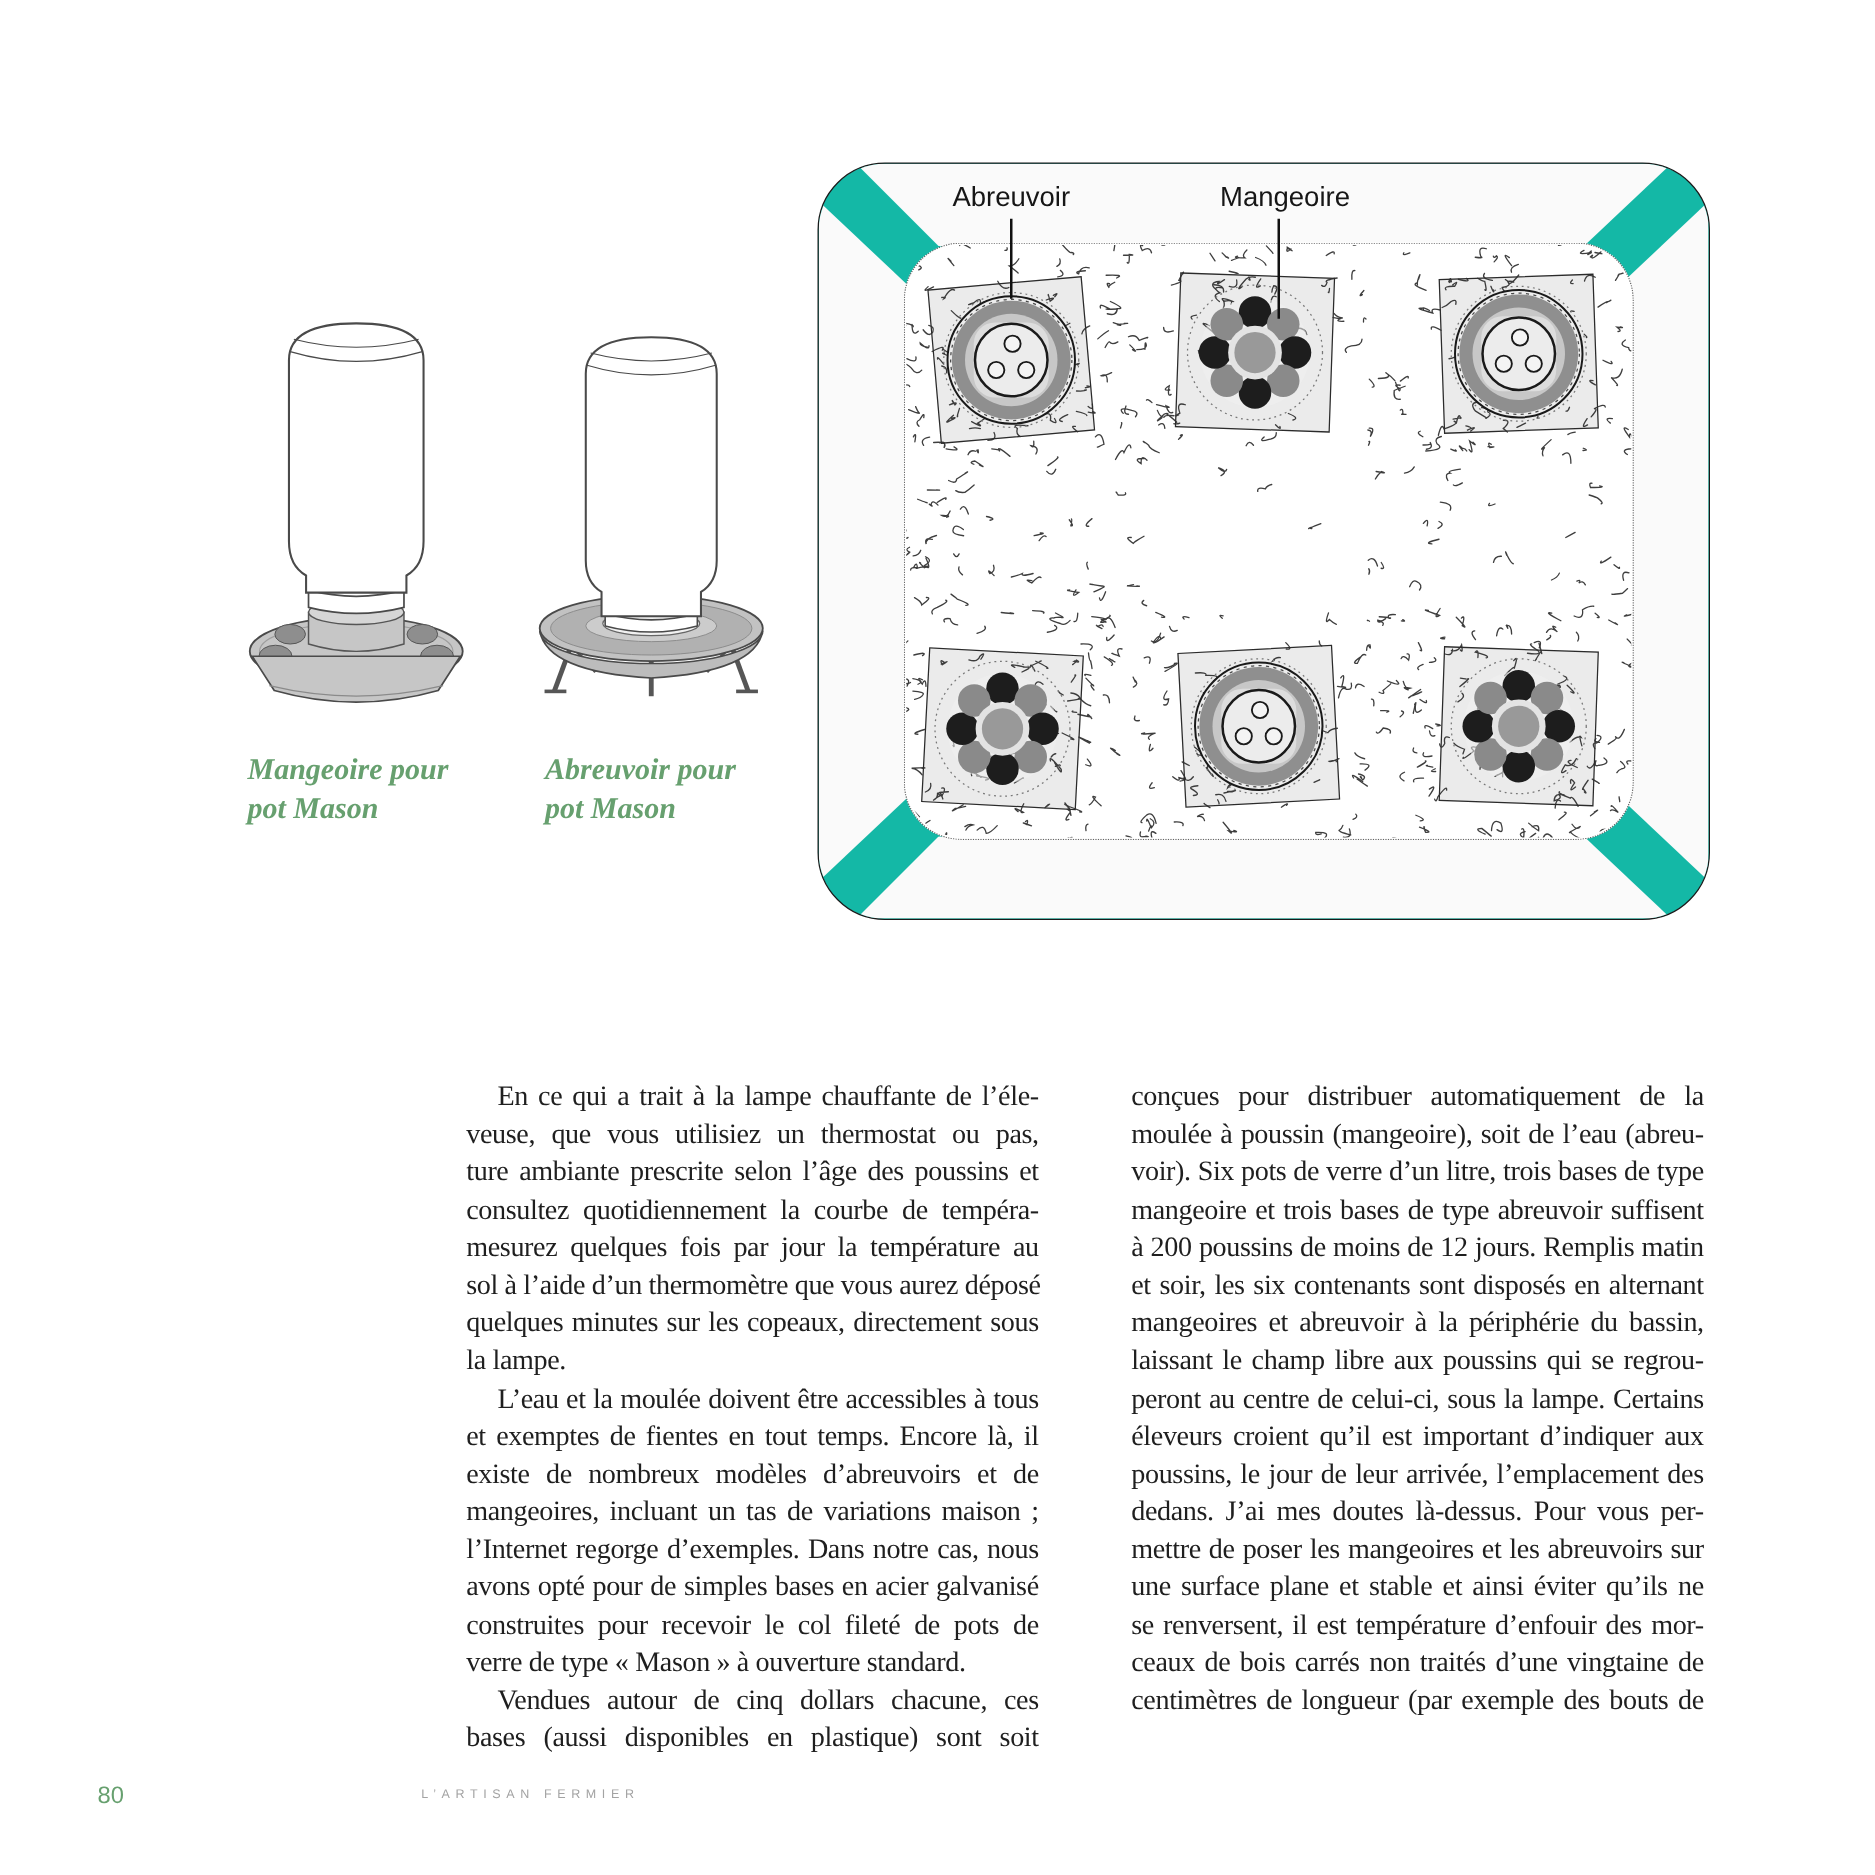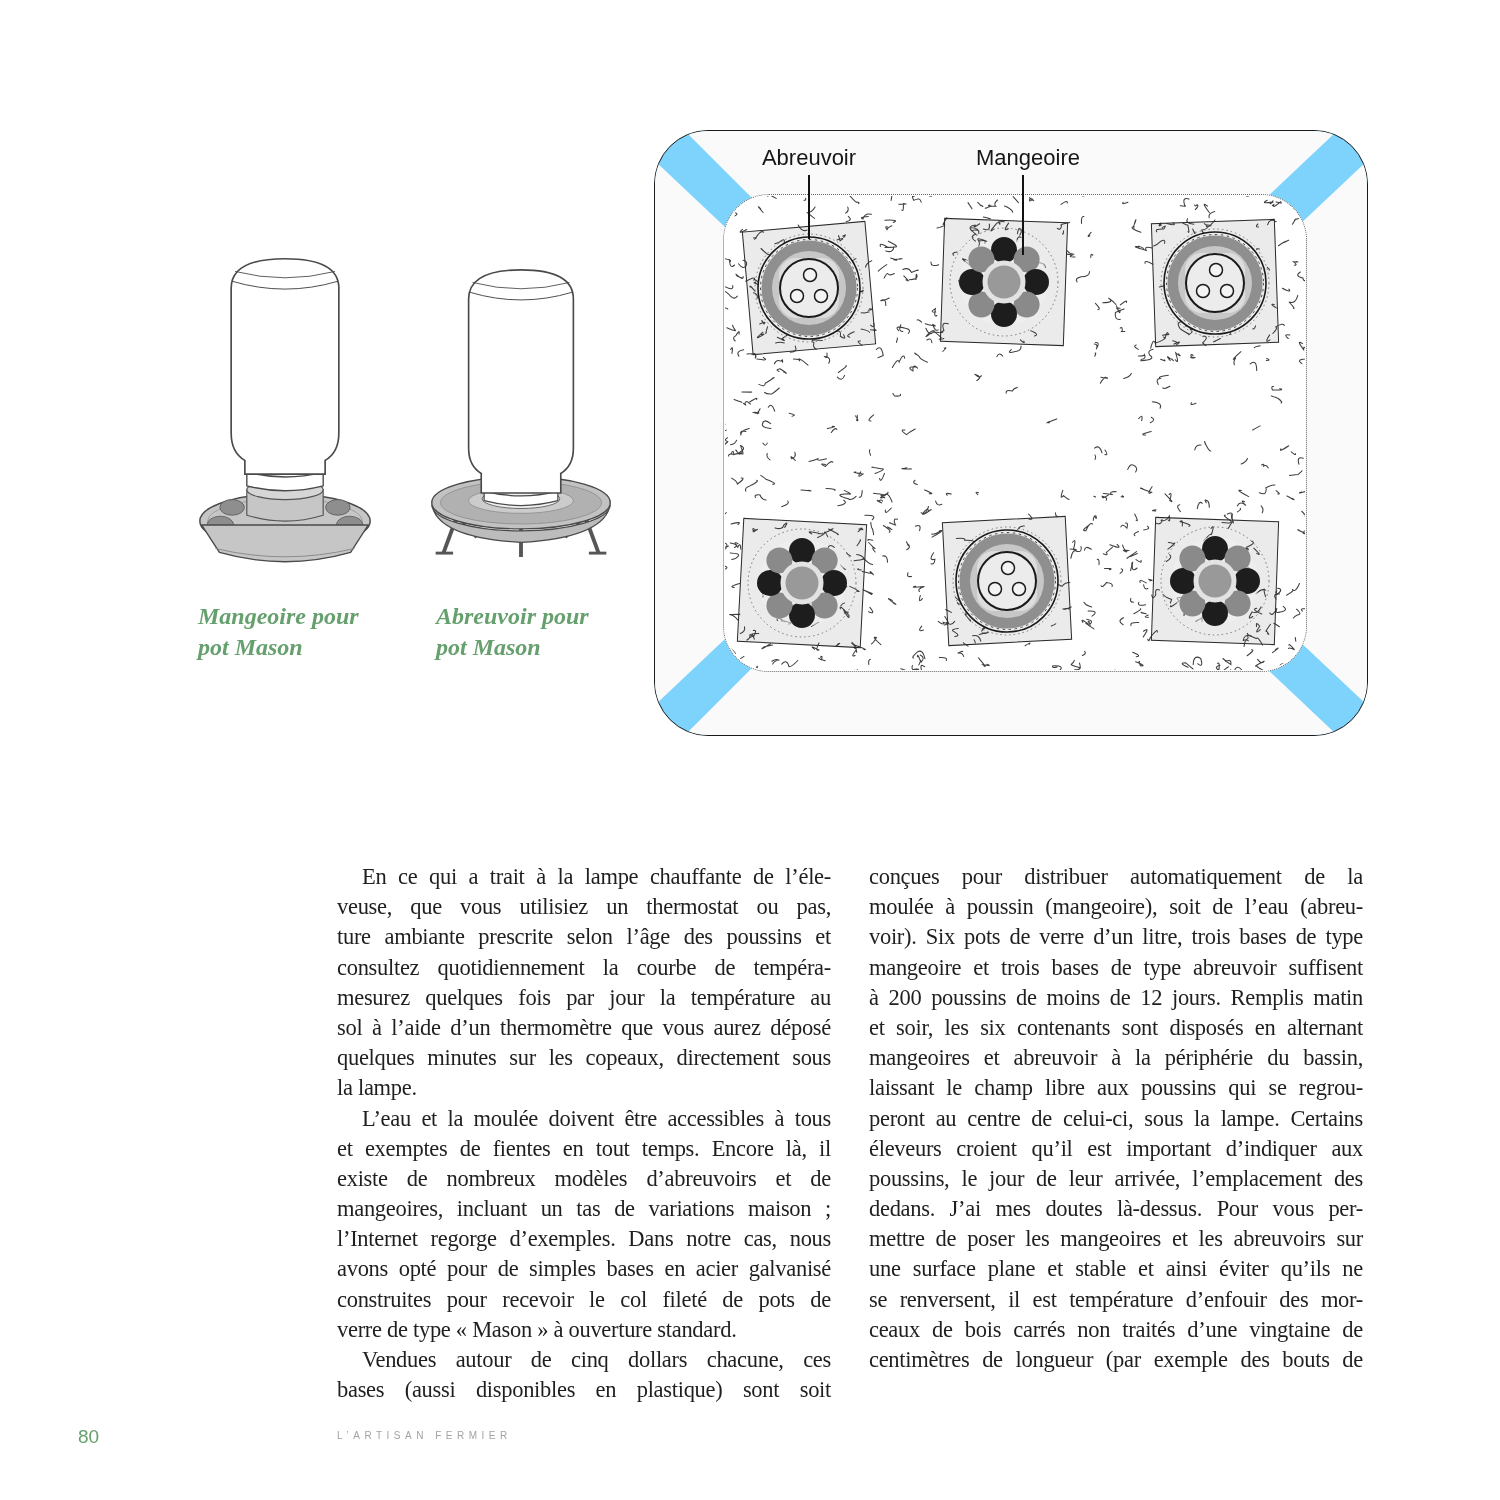--- a/index.html
+++ b/index.html
@@ -8,21 +8,21 @@
 
   
   .fig{position:absolute;}
 
   
   .green-caption{position:absolute;font-family:"Liberation Serif",serif;
     font-style:italic;font-weight:700;font-size:24px;line-height:31px;color:var(--accent,#67a06f);}
 
   
   .frame{position:absolute;left:654px;top:130px;width:712px;height:604px;
-         background:#7dd3fc;border:1.6px solid #1a1a1a;border-radius:54px;overflow:hidden;}
+         background:#14b8a6;border:1.6px solid #1a1a1a;border-radius:54px;overflow:hidden;}
   .facet{position:absolute;background:#fafafa;z-index:1;}
   .facet.top{left:0;top:0;width:712px;height:66px;
     clip-path:polygon(30px 0,682px 0,612px 66px,96px 66px);}
   .facet.bottom{left:0;top:538px;width:712px;height:66px;
     clip-path:polygon(96px 0,612px 0,682px 66px,30px 66px);}
   .facet.left{left:0;top:0;width:70px;height:604px;
     clip-path:polygon(0 30px,70px 96px,70px 508px,0 574px);}
   .facet.right{left:642px;top:0;width:70px;height:604px;
     clip-path:polygon(70px 30px,0 96px,0 508px,70px 574px);}
   .bedding{position:absolute;left:68px;top:63px;width:584px;height:478px;background:#ffffff;
@@ -32,21 +32,21 @@
   #squiggles{position:absolute;left:68px;top:63px;z-index:4;pointer-events:none;}
   .device{position:absolute;width:112px;height:112px;z-index:5;}
   .diagram-label{position:absolute;top:14px;transform:translateX(-50%);z-index:6;
     font-family:"Liberation Sans",sans-serif;font-size:22px;color:#161616;}
   .leader{position:absolute;width:1.8px;background:#111;z-index:6;}
 
   
   .col{position:absolute;top:862px;width:494px;}
   .col.left{left:337px;} .col.right{left:869px;}
   .bodyline{font-size:22.5px;line-height:30.2px;height:30.2px;color:#1f1f1f;
-    letter-spacing:-0.3px;white-space:nowrap;text-align:justify;text-align-last:justify;}
+    letter-spacing:-0.3px;white-space:nowrap;text-align:justify;text-align-last:justify;margin-left:36px;}
   .bodyline.indent{padding-left:25px;}
   .bodyline.lastline{text-align-last:left;}
 
   
   .pageno{position:absolute;left:78px;top:1426px;font-family:"Liberation Sans",sans-serif;
     font-size:19px;color:var(--accent,#67a06f);}
   .running{position:absolute;left:337px;top:1430px;font-family:"Liberation Sans",sans-serif;
     font-size:10px;letter-spacing:4.5px;color:#a3a3a3;}
 </style>
 </head>

